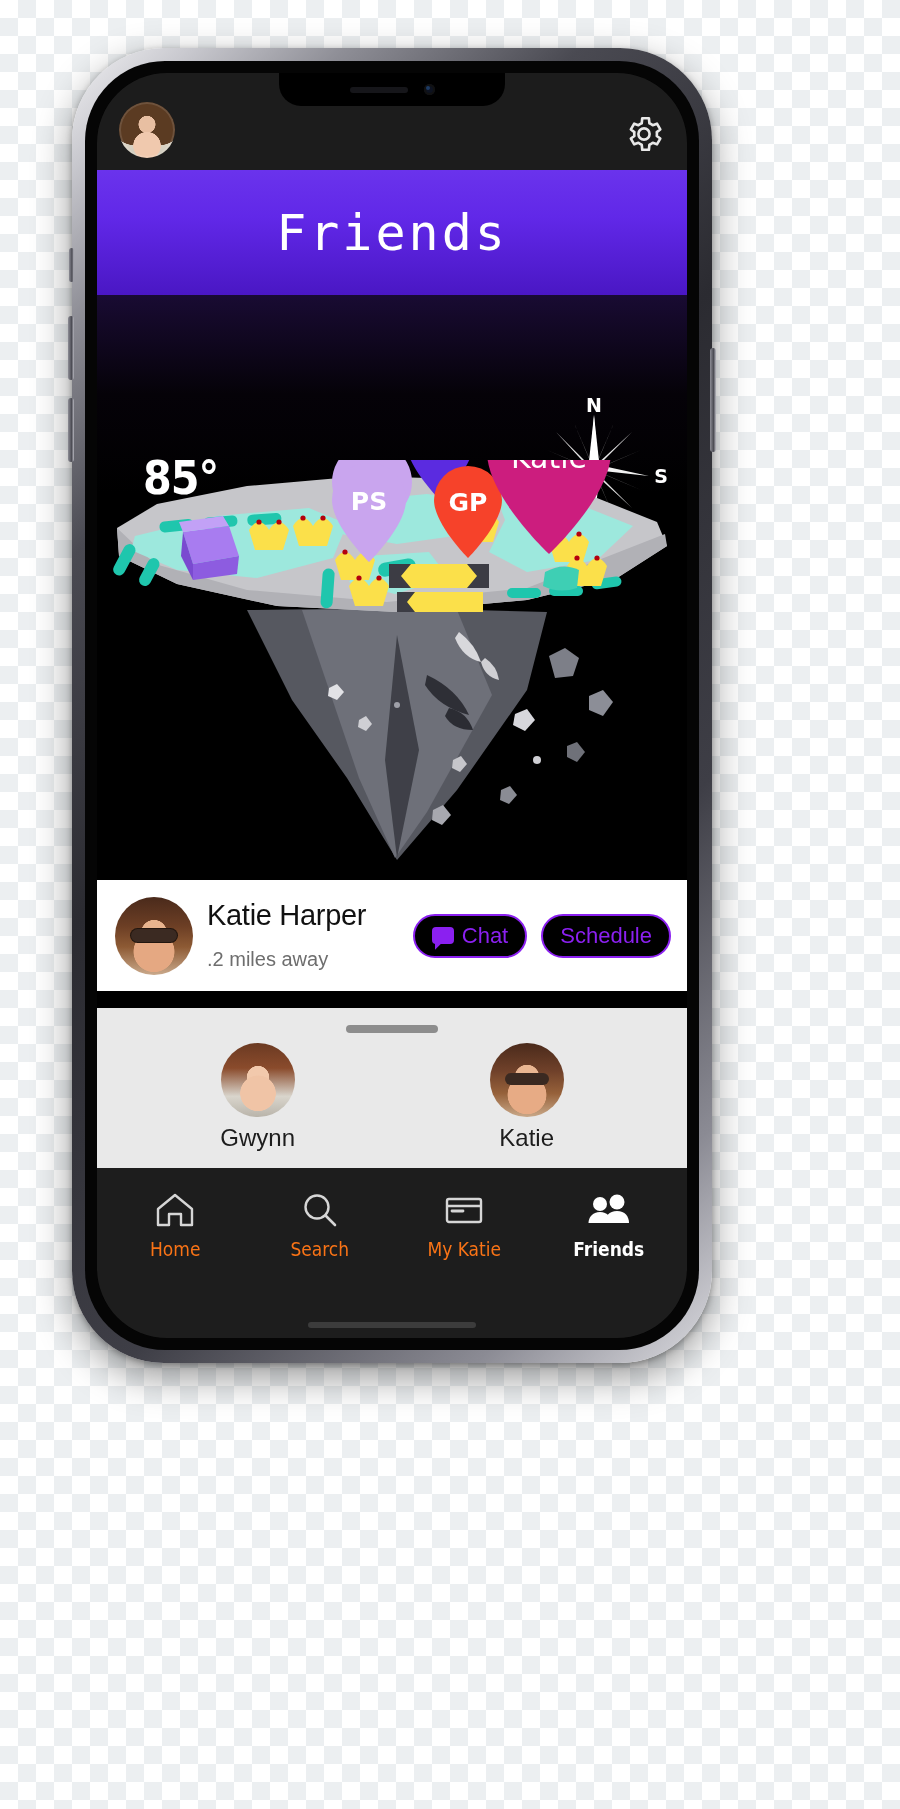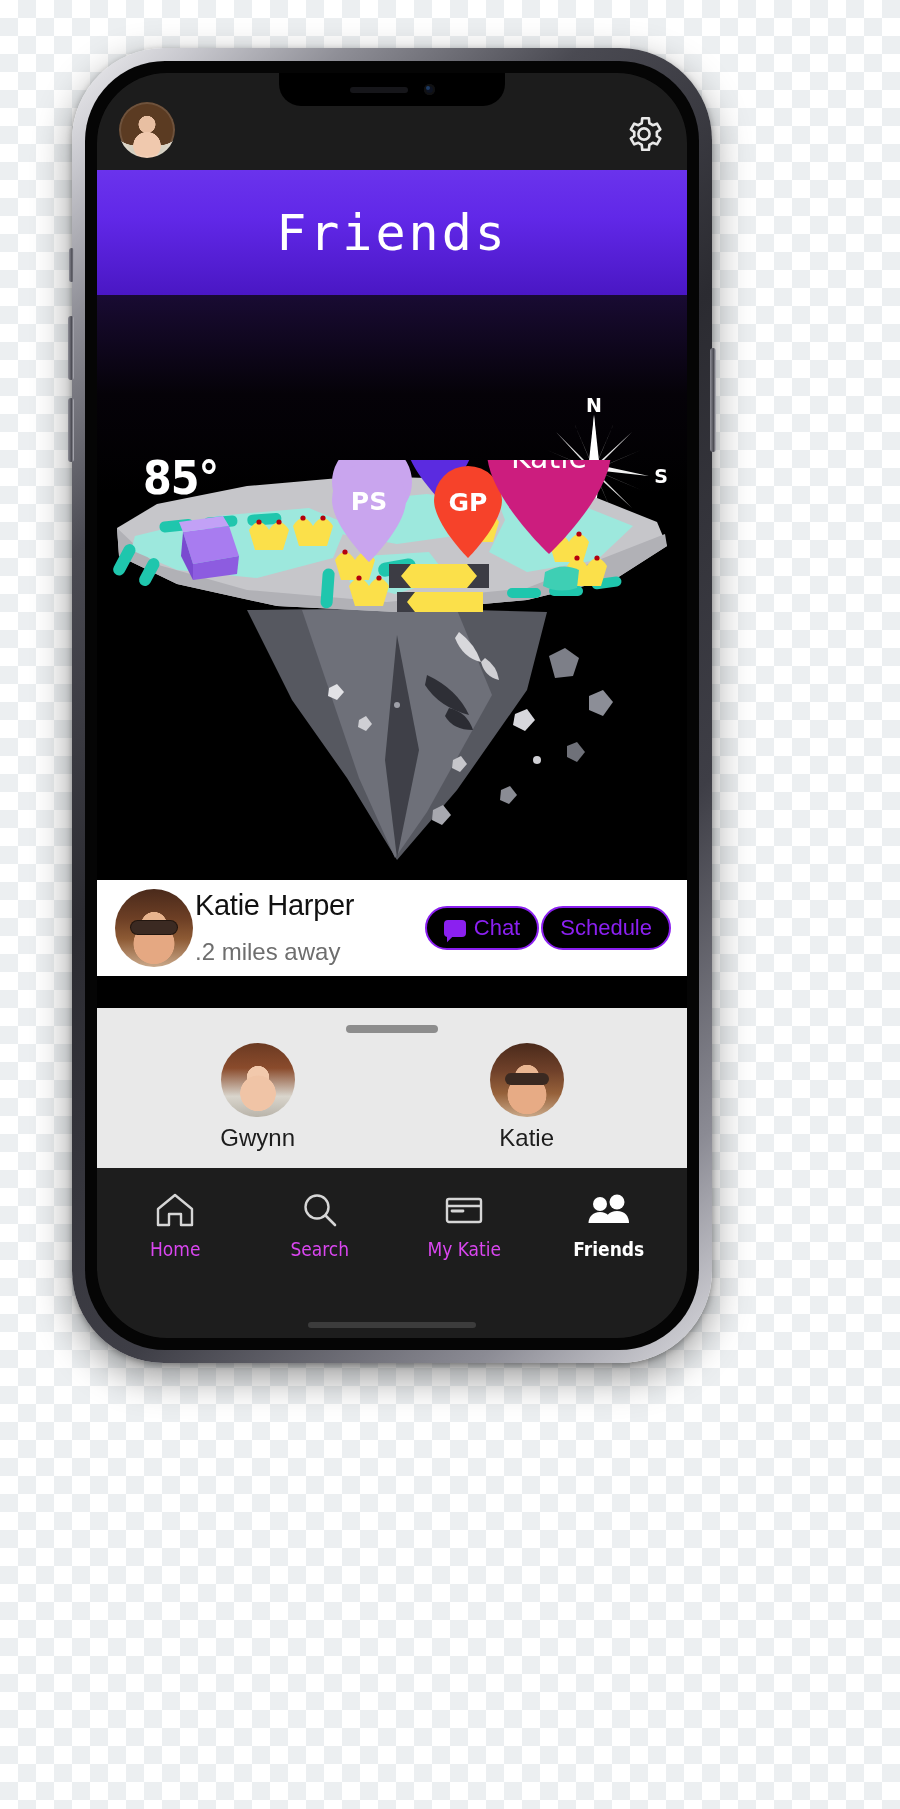--- a/index.html
+++ b/index.html
@@ -116,41 +116,41 @@
   #weather { position: absolute; left: 46px; top: 160px; text-align: center; }
   #temp {
     color: #fff; font-family: "DejaVu Sans Condensed","DejaVu Sans", sans-serif;
     font-size: 46px; font-weight: 700; letter-spacing: -1px; line-height: 1;
   }
   #sun { margin-top: 14px; }
   #compass { position: absolute; right: 18px; top: 100px; width: 150px; height: 160px; }
 
   
   #detail-card {
-    position: absolute; left: 0; top: 807px; width: 100%; height: 96px;
+    position: absolute; left: 0; top: 807px; width: 100%; height: 111px;
     background: #fff;
-    display: flex; align-items: center; padding: 0 16px 0 18px; gap: 2px;
+    display: flex; align-items: center; padding: 0 16px 0 18px; gap: 14px;
   }
   #detail-avatar {
     width: 78px; height: 78px; border-radius: 50%; flex: none;
     background:
       radial-gradient(circle at 50% 70%, #e5a882 0 30%, transparent 31%),
       radial-gradient(circle at 50% 46%, #e8b48e 0 22%, transparent 23%),
       linear-gradient(180deg,#4a2a1b 0%,#6d3f25 38%,#8d5a34 64%,#caa98b 100%);
     background-repeat: no-repeat;
     position: relative; overflow: hidden;
   }
   #detail-avatar::after {
     content:''; position:absolute; left:16px; top:32px; width:46px; height:13px;
     background:#3b2a22; border-radius: 7px;
     box-shadow: 0 0 0 1px #22160f;
   }
   #detail-text { flex: 1; min-width: 0; }
   #detail-name { font-size: 29px; font-weight: 400; color: #111; line-height: 1.1; letter-spacing: -.3px; }
-  #detail-dist { font-size: 24px; color: #6e6e6e; margin-top: 17px; }
+  #detail-dist { font-size: 20px; color: #6e6e6e; margin-top: 17px; }
   .pill {
     border: 2.5px solid #8b20f0; color: #8b20f0; background: #000000;
     border-radius: 40px; height: 44px; padding: 0 17px;
     display: flex; align-items: center; justify-content: center; gap: 8px;
     font-size: 22px; white-space: nowrap; flex: none; cursor: pointer;
   }
   .bubble { width: 22px; height: 17px; background:#8b20f0; border-radius:4px; position:relative; flex:none; }
   .bubble::after { content:''; position:absolute; left:3px; bottom:-6px; width:8px; height:8px; background:#8b20f0; clip-path: polygon(0 0,100% 0,0 100%); }
 
   
@@ -193,21 +193,21 @@
   
   #tabbar {
     position: absolute; left: 0; bottom: 0; width: 100%; height: 170px;
     background: #1d1d1d;
     display: flex; align-items: flex-start; justify-content: space-around;
     padding: 22px 6px 0;
   }
   .tab { display: flex; flex-direction: column; align-items: center; gap: 8px; width: 110px; cursor: pointer; }
   .tab .lbl {
     font-family: "DejaVu Sans Condensed","DejaVu Sans", sans-serif;
-    font-size: 19px; color: #d946ef;
+    font-size: 19px; color: #f97316;
   }
   .tab.active .lbl { color: #ffffff; font-weight: 700; }
 
   #home-indicator { position:absolute; left:50%; transform:translateX(-50%); bottom:10px; width:168px; height:6px; border-radius:3px; background:#3c3c3c; }
 
   svg { display: block; }
 </style>
 </head>
 <body>
 

